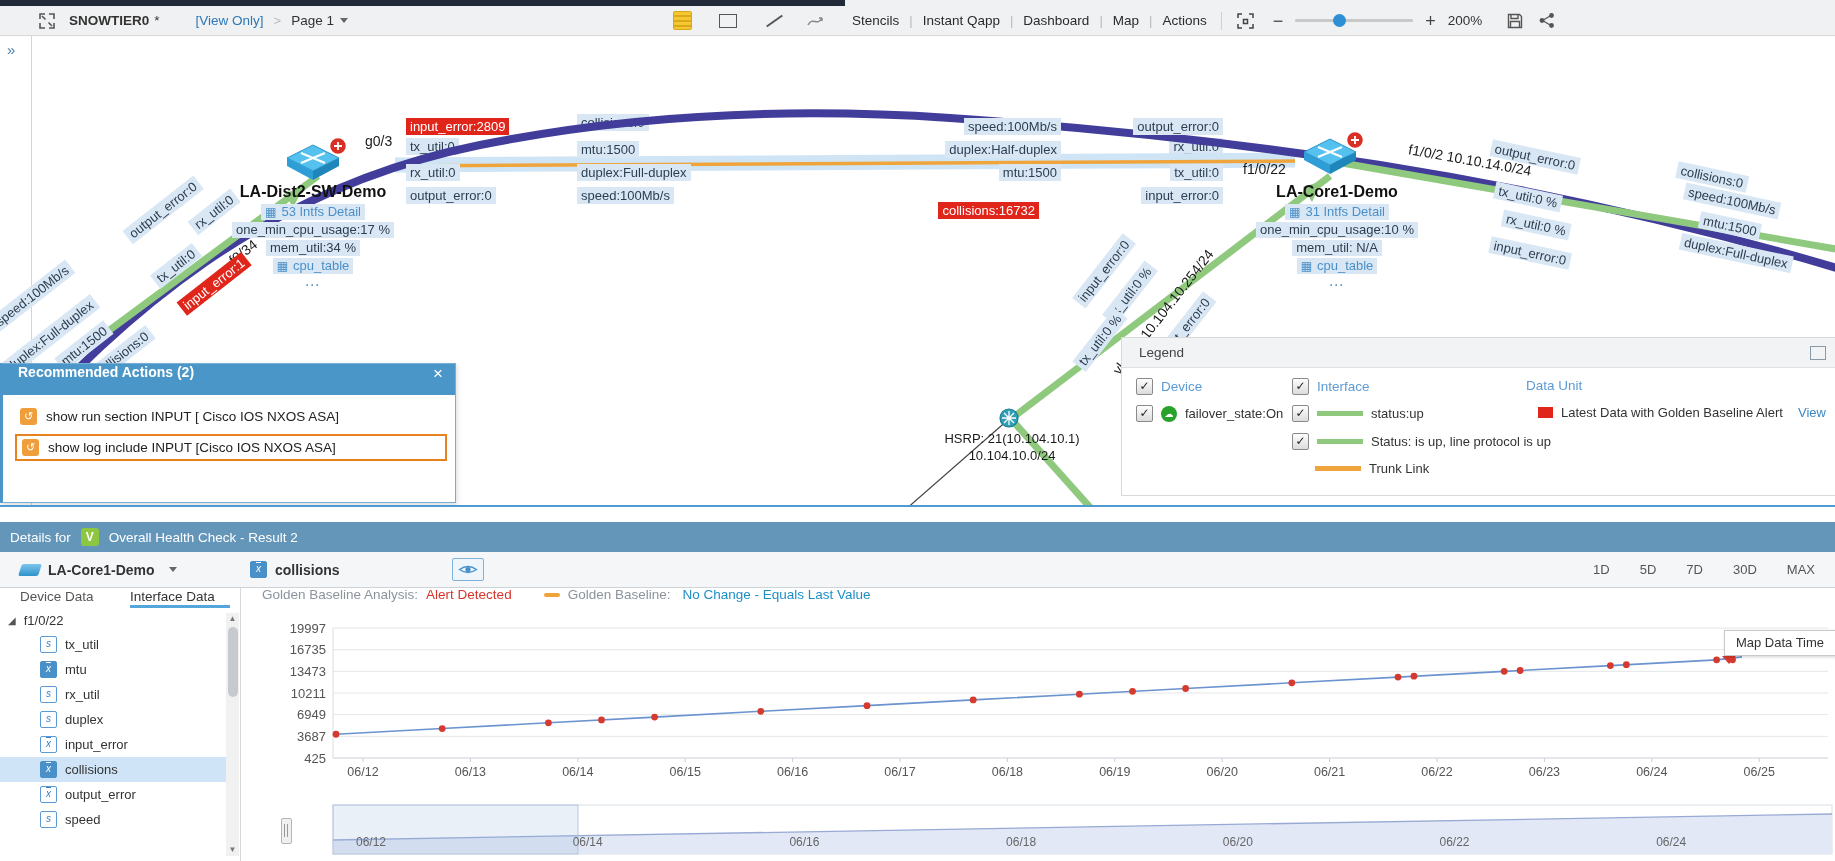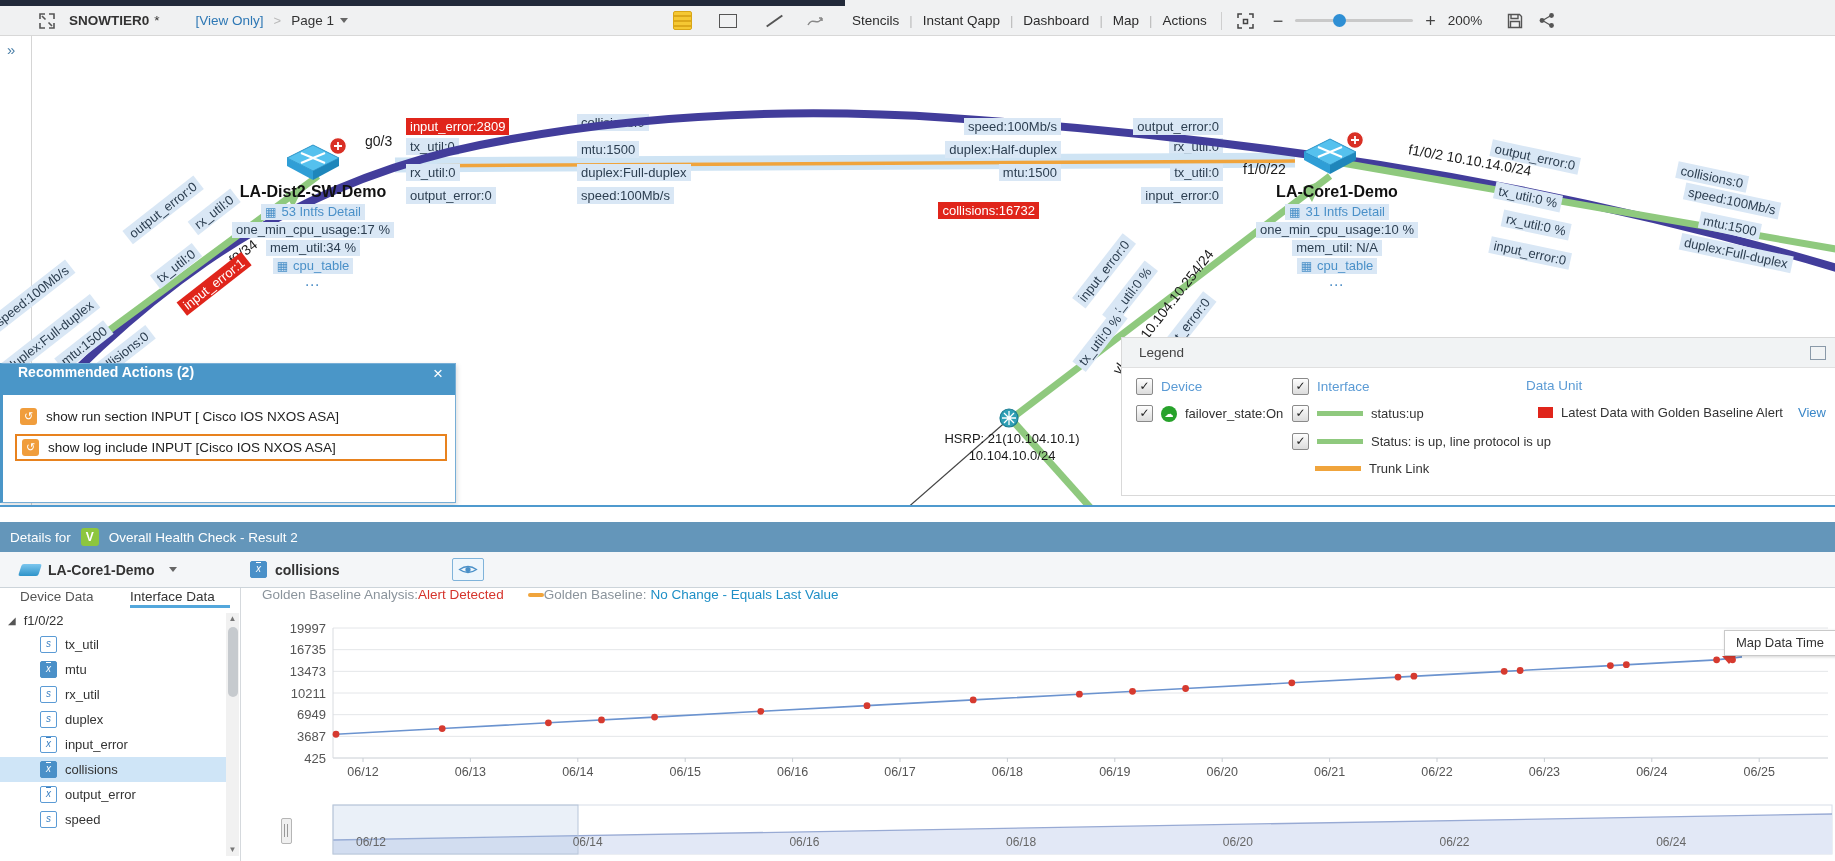--- a/index.html
+++ b/index.html
@@ -75,21 +75,21 @@
   .tab{position:absolute;top:84px;font-size:13.5px;color:#555;}
   #tab-active-underline{position:absolute;left:130px;top:100px;width:100px;height:3px;background:#53a7dc;}
   #tree{position:absolute;left:0;top:103px;width:226px;}
   #tree-group{display:flex;align-items:center;gap:8px;height:24px;padding-left:8px;font-size:13px;color:#333;}
   .tree-exp{color:#555;font-size:10px;}
   .m-item{display:flex;align-items:center;gap:8px;height:25px;padding-left:40px;font-size:13px;color:#333;}
   .m-item.sel{background:#cfe5f7;}
   #list-scroll{position:absolute;left:226px;top:108px;width:13px;height:243px;background:#f1f1f1;}
   .scr-arrow{position:absolute;left:0;width:13px;height:12px;color:#777;font-size:8px;text-align:center;line-height:12px;}
   #scr-thumb{position:absolute;left:1.5px;top:14px;width:10px;height:70px;background:#c6cace;border-radius:5px;}
-  #gb-row{position:absolute;left:262px;top:82px;display:flex;align-items:center;font-size:13.5px;}
+  #gb-row{position:absolute;left:262px;top:82px;display:flex;align-items:center;gap:8px;font-size:13.5px;}
   .gb-gray{color:#8b949c;}
   .gb-red{color:#d5342c;}
   .gb-blue{color:#1e8fc6;margin-left:4px;}
   #gb-swatch{width:16px;height:4px;background:#f0a43c;border-radius:2px;margin-left:24px;}
   #chart-wrap{position:absolute;left:240px;top:80px;width:1595px;height:276px;}
   #mdt-box{position:absolute;left:1724px;top:125px;width:110px;height:24px;background:#fff;border:1px solid #c9c9c9;box-shadow:1px 1px 3px rgba(0,0,0,.18);font-size:13px;color:#333;text-align:center;line-height:24px;z-index:6;}
   #brush-grip{position:absolute;left:281px;top:313px;width:9px;height:24px;background:#f0f0f0;border:1px solid #b5b5b5;border-radius:2px;z-index:6;}
   #brush-grip::after{content:"";position:absolute;left:2px;top:5px;width:1px;height:13px;background:#999;box-shadow:3px 0 0 #999;}
   svg text{font-family:"Liberation Sans","DejaVu Sans",sans-serif;}
 </style>
@@ -358,20 +358,27 @@
         <span id="metric-name">collisions</span>
       </div>
       <div class="sub-flex" style="left:452px;">
         <span id="eye-box">
           <svg width="20" height="13">
             <path d="M1.5,6.5 Q10,0.5 18.5,6.5 Q10,12.5 1.5,6.5 Z" stroke="#4a90c8" fill="none" stroke-width="1.3"></path>
             <circle cx="10" cy="6.5" r="2.6" fill="#4a90c8"></circle>
           </svg>
         </span>
       </div>
+      <div id="ranges">
+          <span class="range-btn">1D</span>
+          <span class="range-btn">5D</span>
+          <span class="range-btn">7D</span>
+          <span class="range-btn">30D</span>
+          <span class="range-btn">MAX</span>
+        </div>
     </div>
 
     <div id="side-divider"></div>
     <span class="tab" style="left:20px;">Device Data</span>
     <span class="tab" style="left:130px;color:#333;">Interface Data</span>
     <div id="tab-active-underline"></div>
 
     <div id="tree">
       <div id="tree-group">
         <span class="tree-exp">◢</span>

